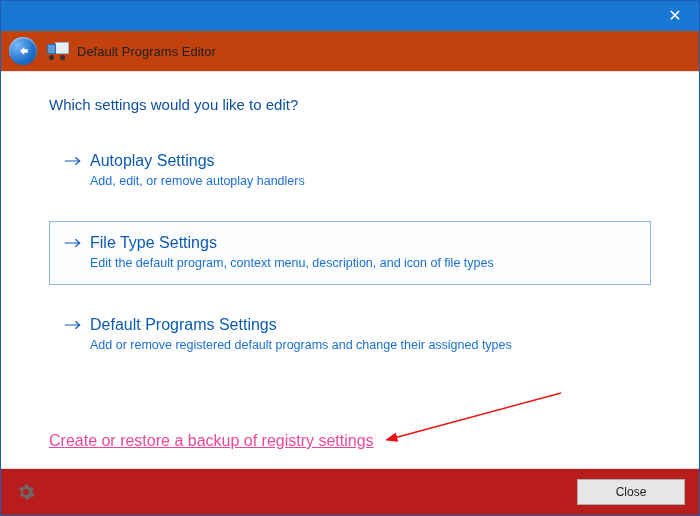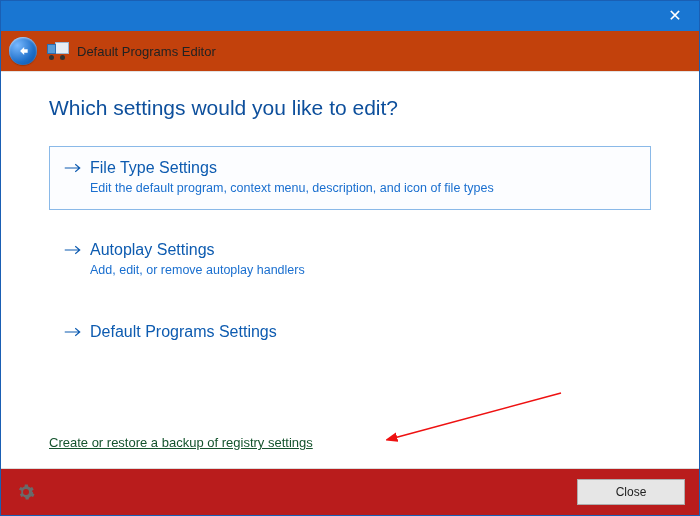--- a/index.html
+++ b/index.html
@@ -96,21 +96,21 @@
     font-size: 13px;
     color: #222;
   }
   
   .content {
     flex: 1;
     padding: 24px 48px 10px 48px;
     position: relative;
   }
   .heading {
-    font-size: 21px;
+    font-size: 15px;
     color: #0d4f9c;
     margin-bottom: 26px;
   }
   .option {
     display: flex;
     align-items: flex-start;
     padding: 12px 14px 14px 14px;
     margin-bottom: 18px;
     cursor: default;
     border: 1px solid transparent;
@@ -132,22 +132,22 @@
     margin-bottom: 4px;
   }
   .opt-desc {
     font-size: 12.5px;
     color: #1a6fcf;
   }
   .backup-link {
     position: absolute;
     left: 48px;
     bottom: 18px;
-    font-size: 13px;
-    color: #14532d;
+    font-size: 16px;
+    color: #ec4899;
     text-decoration: underline;
     cursor: pointer;
   }
   
   .annot-arrow {
     position: absolute;
     left: 385px;
     bottom: 20px;
     width: 180px;
     height: 60px;
@@ -208,52 +208,53 @@
       <div class="cab"></div>
       <div class="wheel1"></div>
       <div class="wheel2"></div>
     </div>
     <div class="app-title">Default Programs Editor</div>
   </div>
 
   <div class="content">
     <div class="heading">Which settings would you like to edit?</div>
 
+    <div class="option">
+      <div class="arrow">
+        <svg viewBox="0 0 24 14">
+            <path d="M1 7 H20 M15 2 L21 7 L15 12"></path>
+          </svg>
+      </div>
+      <div class="opt-body">
+        <div class="opt-title">Autoplay Settings</div>
+        <div class="opt-desc">Add, edit, or remove autoplay handlers</div>
+      </div>
+    </div>
+
     <div class="option selected">
       <div class="arrow">
         <svg viewBox="0 0 24 14">
             <path d="M1 7 H20 M15 2 L21 7 L15 12"></path>
           </svg>
       </div>
       <div class="opt-body">
         <div class="opt-title">File Type Settings</div>
         <div class="opt-desc">Edit the default program, context menu, description, and icon of file types</div>
       </div>
     </div>
 
     <div class="option">
       <div class="arrow">
         <svg viewBox="0 0 24 14">
             <path d="M1 7 H20 M15 2 L21 7 L15 12"></path>
           </svg>
       </div>
       <div class="opt-body">
-        <div class="opt-title">Autoplay Settings</div>
-        <div class="opt-desc">Add, edit, or remove autoplay handlers</div>
-      </div>
-    </div>
-
-    <div class="option">
-      <div class="arrow">
-        <svg viewBox="0 0 24 14">
-            <path d="M1 7 H20 M15 2 L21 7 L15 12"></path>
-          </svg>
-      </div>
-      <div class="opt-body">
         <div class="opt-title">Default Programs Settings</div>
+        <div class="opt-desc">Add or remove registered default programs and change their assigned types</div>
       </div>
     </div>
 
     <a class="backup-link">Create or restore a backup of registry settings</a>
 
     <svg class="annot-arrow" viewBox="0 0 180 60">
       <defs>
         <marker id="ah" markerWidth="10" markerHeight="10" refX="2" refY="3" orient="auto">
           <path d="M0,0 L0,6 L8,3 z" fill="#e11"></path>
         </marker>

